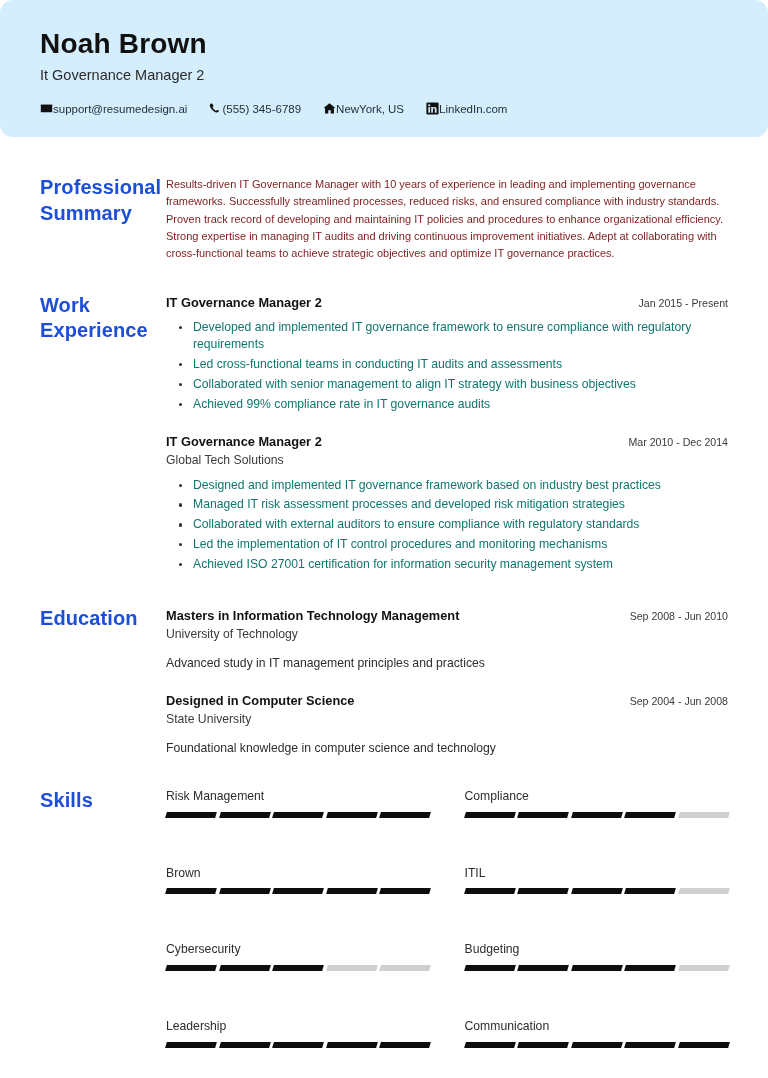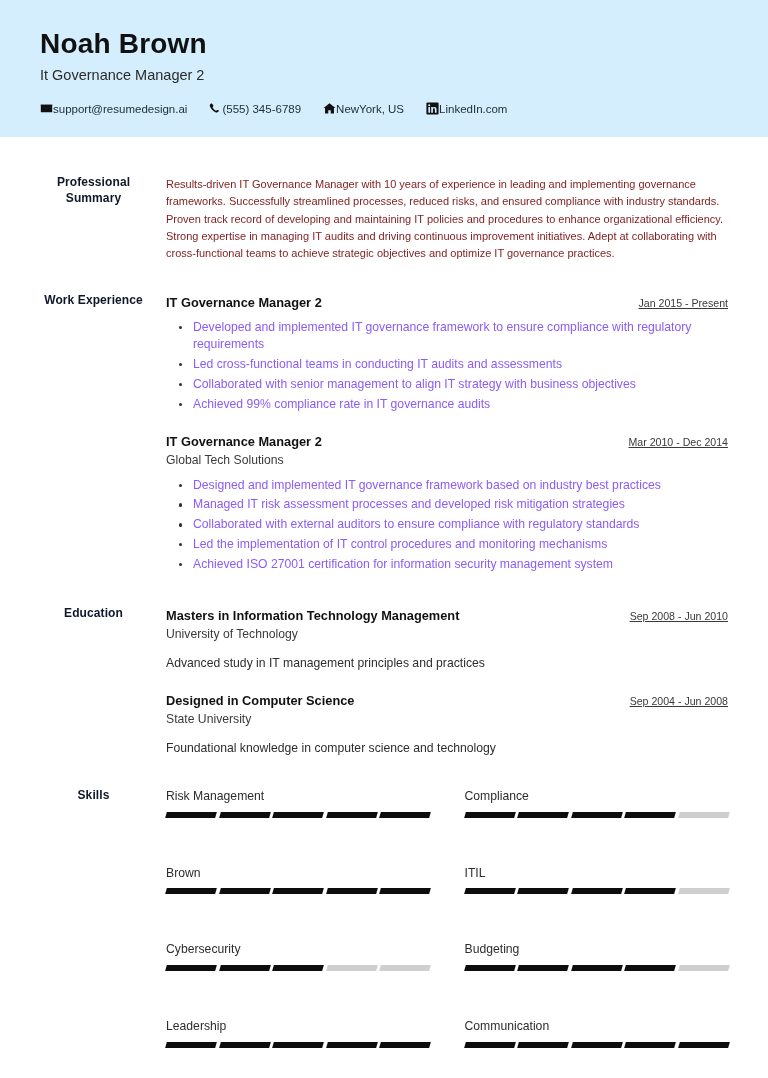--- a/index.html
+++ b/index.html
@@ -8,20 +8,21 @@
     background: #ffffff;
     font-family: "Liberation Sans", sans-serif;
     color: #1a1a1a;
   }
   .page { width: 768px; min-height: 1078px; position: relative; background:#fff; }
 
   
   .header {
     background: #d4eefd;
     padding: 28px 40px 22px 40px;
+    border-radius: 13px;
   }
   .name {
     font-size: 28px;
     font-weight: bold;
     letter-spacing: .2px;
     color: #111;
     line-height: 1.15;
   }
   .job-title {
     font-size: 14.5px;
@@ -59,25 +60,25 @@
   .section {
     display: flex;
     align-items: flex-start;
     margin-top: 30px;
   }
   .section.first { margin-top: 38px; }
 
   .sec-label {
     width: 126px;
     flex: 0 0 126px;
-    text-align: center;
+    text-align: left;
     padding-right: 19px;
-    font-size: 12px;
+    font-size: 20px;
     font-weight: bold;
-    color: #0f172a;
+    color: #1d4ed8;
     line-height: 1.28;
     letter-spacing: .1px;
   }
   .sec-content { flex: 1 1 auto; min-width: 0; padding-top: 1px; }
 
   .summary-text {
     font-size: 11px;
     line-height: 1.57;
     color: #7f1d1d;
     text-align: left;
@@ -96,21 +97,20 @@
     font-size: 12.8px;
     font-weight: bold;
     color: #111;
     line-height: 1.35;
   }
   .entry-date {
     font-size: 10.6px;
     color: #3a3a3a;
     white-space: nowrap;
     flex: 0 0 auto;
-    text-decoration: underline;
   }
   .entry-org {
     font-size: 12.2px;
     color: #3a3a3a;
     margin-top: 2px;
     line-height: 1.35;
   }
   .entry-desc {
     font-size: 12.2px;
     color: #2d2d2d;
@@ -119,21 +119,21 @@
   }
   .bullets {
     margin-top: 8px;
     padding-left: 25px;
     list-style: none;
   }
   .bullets li {
     position: relative;
     font-size: 12.2px;
     line-height: 1.42;
-    color: #8b5cf6;
+    color: #0f766e;
     margin-bottom: 2.5px;
     padding-left: 2px;
   }
   .bullets li::before {
     content: "";
     position: absolute;
     left: -12px;
     top: 7px;
     width: 3.2px;
     height: 3.2px;

